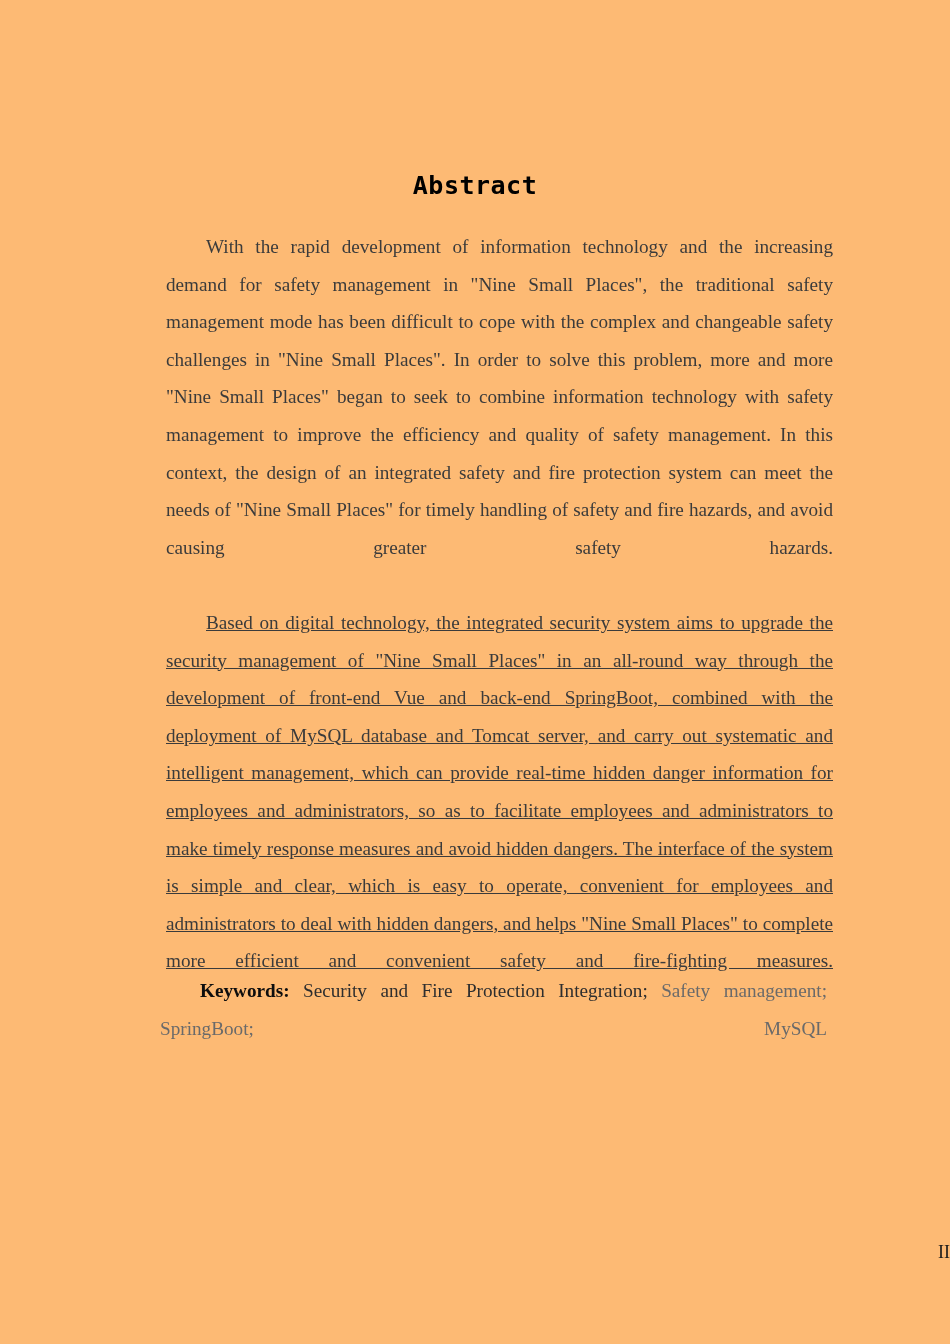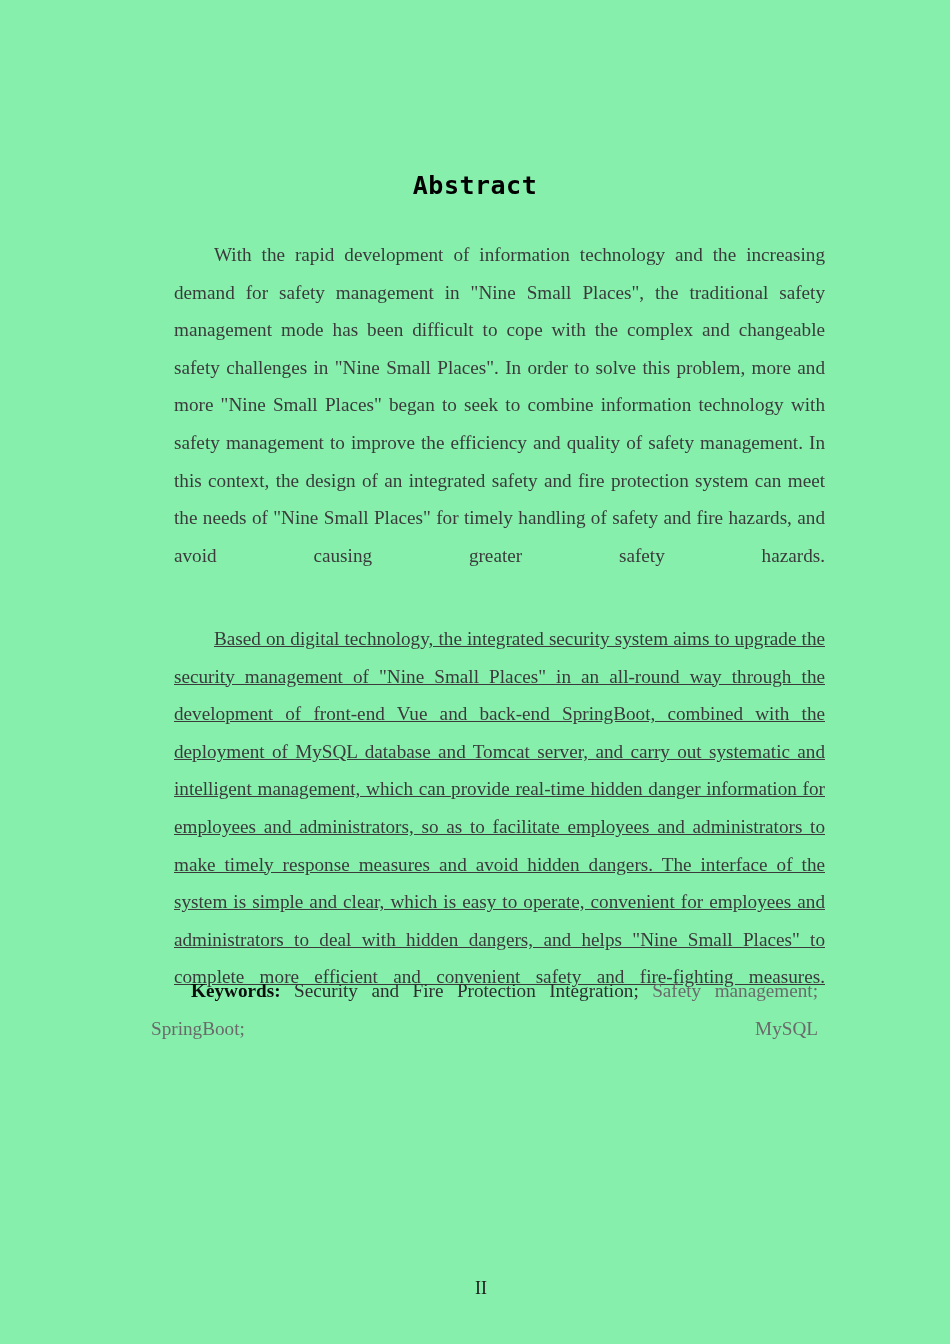--- a/index.html
+++ b/index.html
@@ -13,21 +13,21 @@
     height: 1344px;
     position: relative;
     overflow: hidden;
     font-family: "Liberation Serif", "DejaVu Serif", serif;
     -webkit-font-smoothing: antialiased;
   }
 
   .page {
     position: absolute;
     inset: 0;
-    background: #86efac;
+    background: #fdba74;
   }
 
   
   .doc-title {
     position: absolute;
     left: 0;
     right: 0;
     top: 152px;
     text-align: center;
     font-family: "DejaVu Sans Mono", "Liberation Mono", monospace;
@@ -40,21 +40,21 @@
 
   
   .body-block {
     position: absolute;
     left: 166px;
     top: 228px;
     width: 667px;
   }
 
   .para {
-    margin: 8px;
+    margin: 0;
     text-align: justify;
     text-justify: inter-word;
     text-indent: 40px;
     font-size: 19.2px;
     line-height: 37.6px;
     color: #3b3b3b;
     hyphens: none;
     word-spacing: 0.1px;
   }
 
@@ -66,21 +66,21 @@
   
   .para::after {
     content: "";
     display: inline-block;
     width: 100%;
   }
 
   
   .keywords-block {
     position: absolute;
-    left: 151px;
+    left: 160px;
     top: 972px;
     width: 667px;
   }
 
   .keywords {
     margin: 0;
     text-align: justify;
     text-justify: inter-word;
     text-indent: 40px;
     font-size: 19.2px;
@@ -103,25 +103,24 @@
   .kw-secondary {
     color: #6a6a6a;
   }
 
   
   .page-number {
     position: absolute;
     left: 12px;
     right: 0;
     top: 1240px;
-    text-align: center;
+    text-align: right;
     font-size: 18px;
     line-height: 24px;
     color: #1a1a1a;
-    margin-top: 36px;
   }
 </style>
 </head>
 <body>
 
 <div class="page">
 
   <h1 class="doc-title">Abstract</h1>
 
   <div class="body-block">

